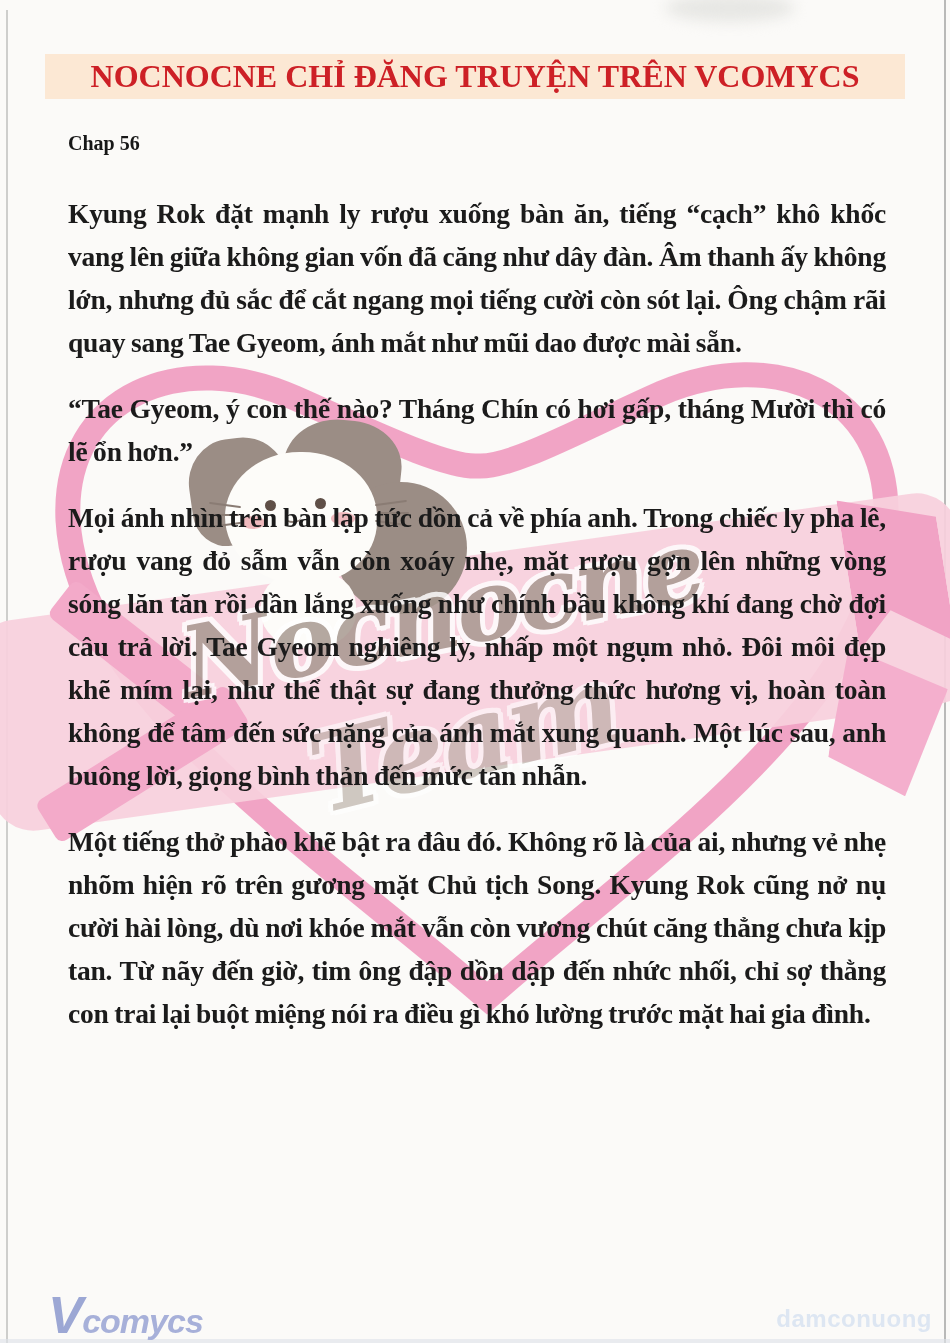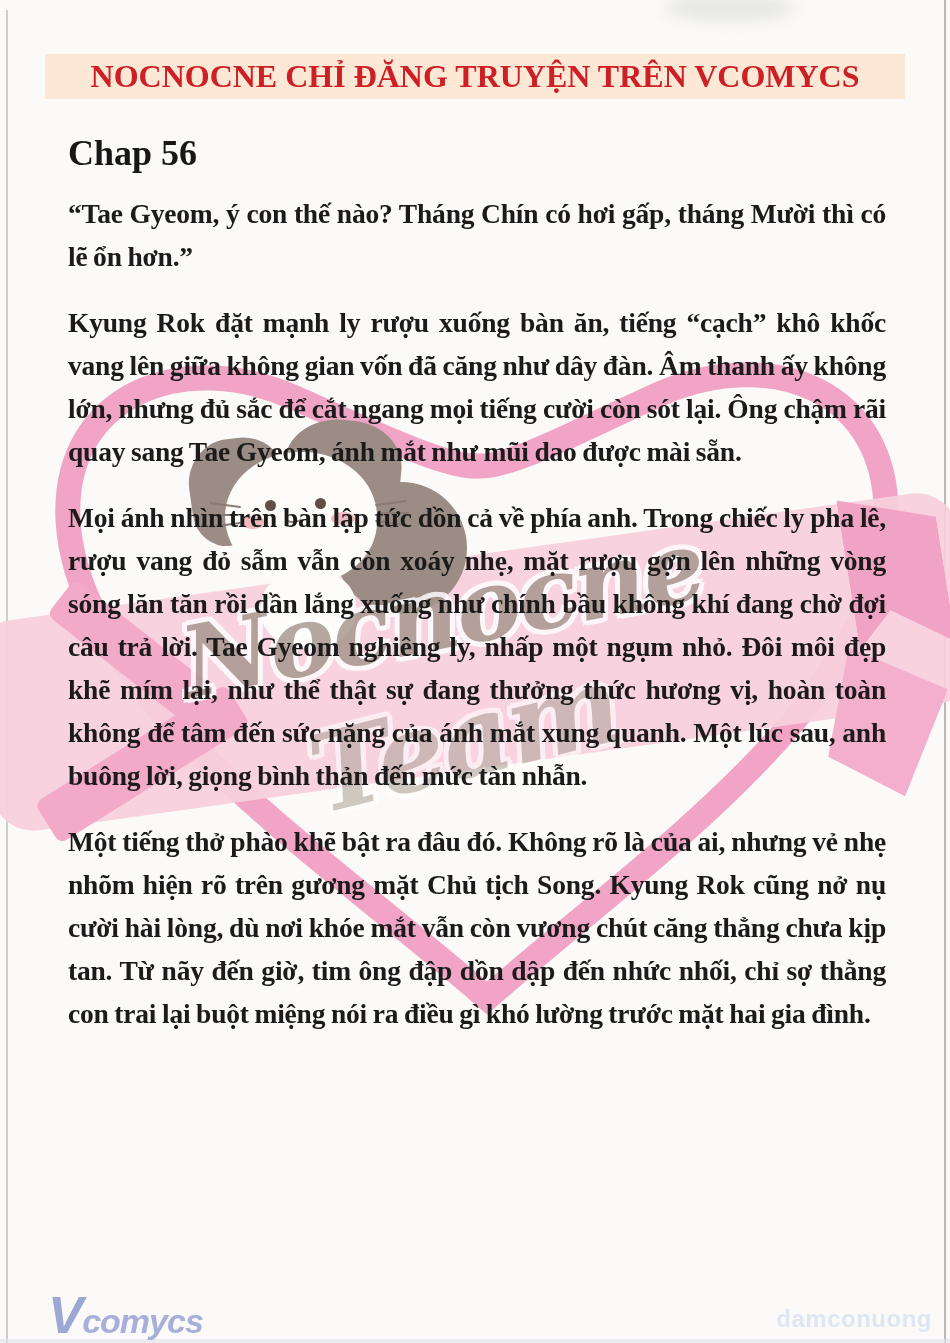--- a/index.html
+++ b/index.html
@@ -61,21 +61,21 @@
   .content{position:absolute;left:0;top:0;right:0;z-index:10;}
   .header-band{
     position:absolute;left:45px;top:54px;width:860px;
     background:#fce8d4;color:#cd2026;
     font-weight:bold;font-size:32px;line-height:1.4;
     text-align:center;white-space:nowrap;overflow:hidden;
     letter-spacing:0;
   }
   .chap{
     position:absolute;left:68px;top:132px;margin:0;
-    font-size:36px;font-weight:bold;color:#171717;
+    font-size:20px;font-weight:bold;color:#171717;
   }
   .textblock{position:absolute;left:68px;top:192px;width:818px;}
   .textblock p{
     margin:0 0 23px;font-size:27.5px;font-weight:bold;color:#1b1b1b;
     line-height:43px;text-align:justify;letter-spacing:-0.2px;word-spacing:-1px;
   }
 
   
   .logo{
     position:absolute;left:48px;top:1284px;z-index:11;
@@ -130,22 +130,22 @@
 
   <div class="smudge"></div>
   <div class="edge-l"></div>
   <div class="edge-r"></div>
   <div class="edge-b"></div>
 
   <div class="content">
     <div class="header-band">NOCNOCNE CHỈ ĐĂNG TRUYỆN TRÊN VCOMYCS</div>
     <h2 class="chap">Chap 56</h2>
     <div class="textblock">
+      <p>Kyung Rok đặt mạnh ly rượu xuống bàn ăn, tiếng “cạch” khô khốc vang lên giữa không gian vốn đã căng như dây đàn. Âm thanh ấy không lớn, nhưng đủ sắc để cắt ngang mọi tiếng cười còn sót lại. Ông chậm rãi quay sang Tae Gyeom, ánh mắt như mũi dao được mài sẵn.</p>
       <p>“Tae Gyeom, ý con thế nào? Tháng Chín có hơi gấp, tháng Mười thì có lẽ ổn hơn.”</p>
-      <p>Kyung Rok đặt mạnh ly rượu xuống bàn ăn, tiếng “cạch” khô khốc vang lên giữa không gian vốn đã căng như dây đàn. Âm thanh ấy không lớn, nhưng đủ sắc để cắt ngang mọi tiếng cười còn sót lại. Ông chậm rãi quay sang Tae Gyeom, ánh mắt như mũi dao được mài sẵn.</p>
       <p>Mọi ánh nhìn trên bàn lập tức dồn cả về phía anh. Trong chiếc ly pha lê, rượu vang đỏ sẫm vẫn còn xoáy nhẹ, mặt rượu gợn lên những vòng sóng lăn tăn rồi dần lắng xuống như chính bầu không khí đang chờ đợi câu trả lời. Tae Gyeom nghiêng ly, nhấp một ngụm nhỏ. Đôi môi đẹp khẽ mím lại, như thể thật sự đang thưởng thức hương vị, hoàn toàn không để tâm đến sức nặng của ánh mắt xung quanh. Một lúc sau, anh buông lời, giọng bình thản đến mức tàn nhẫn.</p>
       <p>Một tiếng thở phào khẽ bật ra đâu đó. Không rõ là của ai, nhưng vẻ nhẹ nhõm hiện rõ trên gương mặt Chủ tịch Song. Kyung Rok cũng nở nụ cười hài lòng, dù nơi khóe mắt vẫn còn vương chút căng thẳng chưa kịp tan. Từ nãy đến giờ, tim ông đập dồn dập đến nhức nhối, chỉ sợ thằng con trai lại buột miệng nói ra điều gì khó lường trước mặt hai gia đình.</p>
     </div>
   </div>
 
   <div class="logo">Vcomycs</div>
   <div class="credit">damconuong</div>
 
 </div>
 

